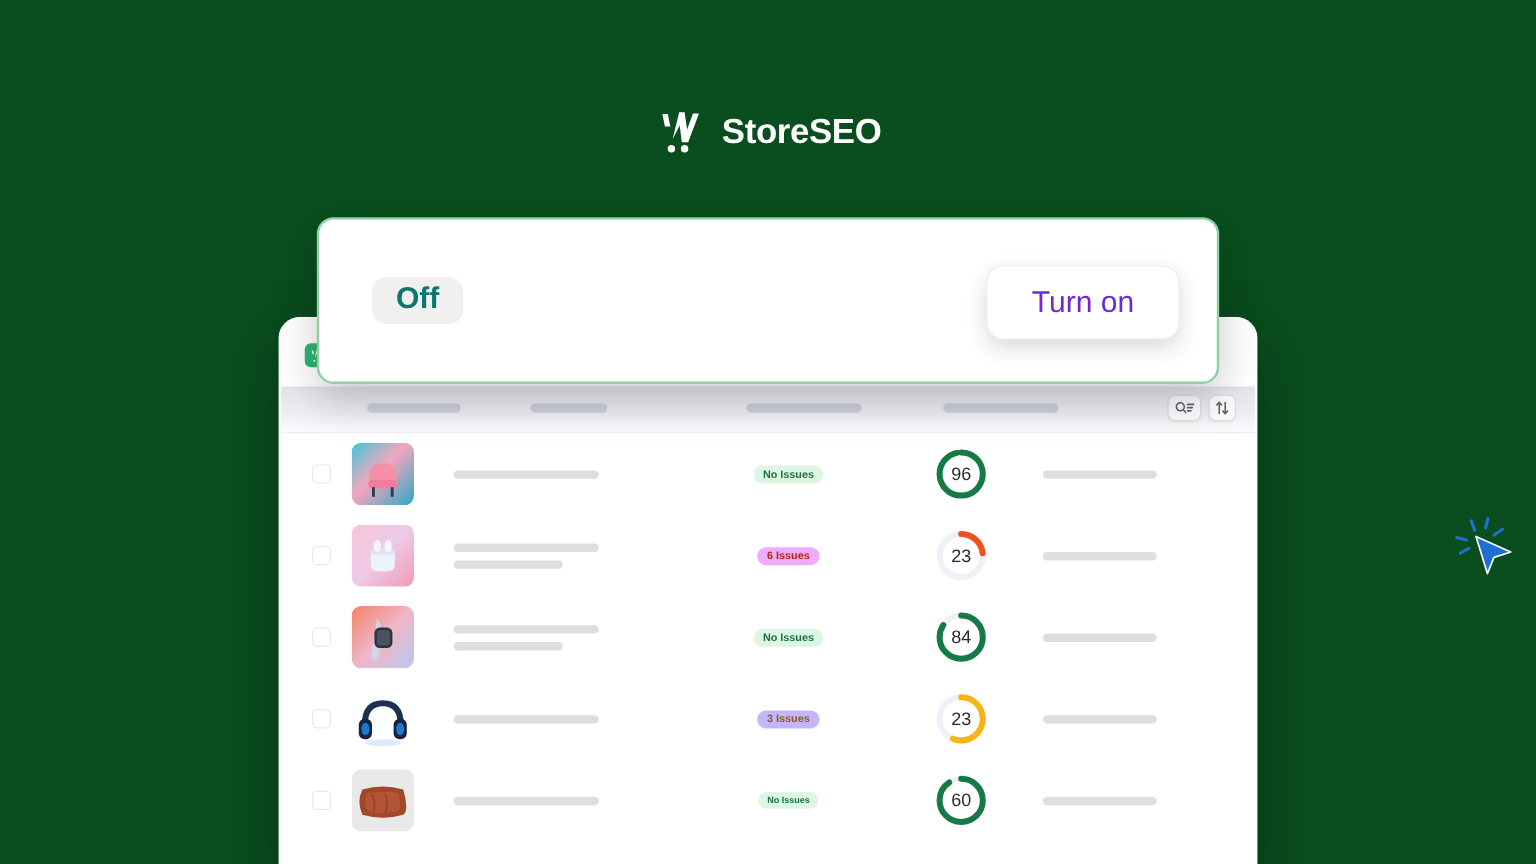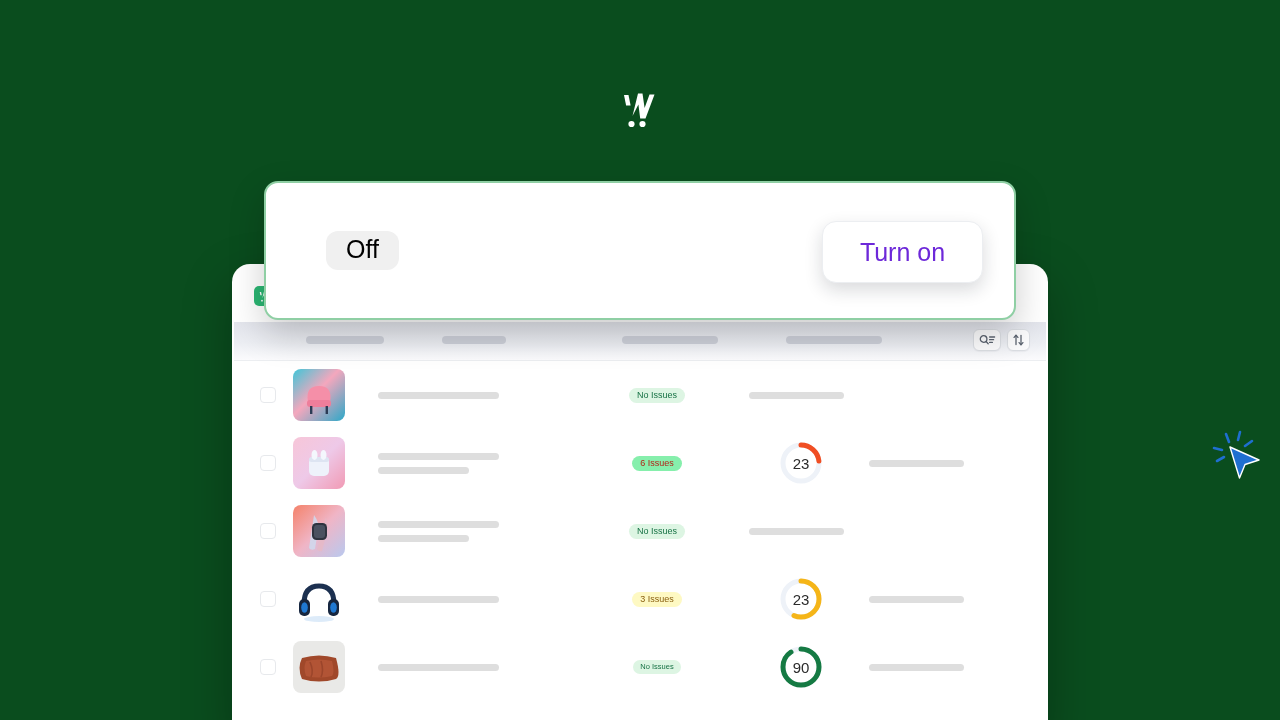--- a/index.html
+++ b/index.html
@@ -147,29 +147,29 @@
   .sk.short { width: 91px; }
 
   .issuecol {
     width: 168px;
     flex: none;
     display: flex;
     justify-content: center;
   }
   .badge {
     font-size: 9px;
-    font-weight: normal;
+    font-weight: bold;
     padding: 3px 8px;
     border-radius: 9px;
     line-height: 1;
     white-space: nowrap;
   }
   .badge.ok   { background: #ddf5e3; color: #177245; }
-  .badge.err  { background: #86efac; color: #b42318; }
-  .badge.warn { background: #fef9c3; color: #8a6010; }
+  .badge.err  { background: #f0abfc; color: #b42318; }
+  .badge.warn { background: #c4b5fd; color: #8a6010; }
   .badge.small { font-size: 7.5px; padding: 3px 7px; }
 
   .scorecol {
     width: 120px;
     flex: none;
     display: flex;
     justify-content: center;
   }
   .donut { position: relative; width: 44px; height: 44px; }
   .donut svg { display: block; transform: rotate(-90deg); }
@@ -201,25 +201,25 @@
     align-items: center;
     padding-left: 36px;
   }
   .banner-title {
     font-size: 27px;
     font-weight: bold;
     color: #0c5c22;
     letter-spacing: -0.2px;
   }
   .off-pill {
-    margin-left: 24px;
+    margin-left: 8px;
     background: #f0f0f0;
-    color: #000000;
+    color: #0f766e;
     font-size: 25px;
-    font-weight: normal;
+    font-weight: bold;
     padding: 6px 20px 8px;
     border-radius: 12px;
     line-height: 1;
   }
   .turn-on {
     position: absolute;
     left: 556px;
     top: 38px;
     width: 161px;
     height: 62px;
@@ -248,20 +248,21 @@
 </head>
 <body>
 
 <div class="brand">
   <svg class="brand-mark" viewBox="0 0 44 44">
     <path d="M6 7 L10.5 7 L12.6 17.5 L8.1 17.5 Z" fill="#ffffff"></path>
     <path d="M14.5 28 L20 5.5 L24.5 5.5 L26.6 20 L31.5 6.5 L36.5 6.5 L27.5 30.5 L22.2 30.5 L20.4 16.5 Z" fill="#ffffff"></path>
     <circle cx="13.5" cy="36" r="3.1" fill="#ffffff"></circle>
     <circle cx="24.5" cy="36" r="3.1" fill="#ffffff"></circle>
   </svg>
+  <div class="brand-name">StoreSEO</div>
 </div>
 
 <div class="app-window">
 
   <div class="app-logo-chip">
     <svg viewBox="0 0 44 44">
       <path d="M6 7 L10.5 7 L12.6 17.5 L8.1 17.5 Z" fill="#ffffff"></path>
       <path d="M14.5 28 L20 5.5 L24.5 5.5 L26.6 20 L31.5 6.5 L36.5 6.5 L27.5 30.5 L22.2 30.5 L20.4 16.5 Z" fill="#ffffff"></path>
       <circle cx="13.5" cy="36" r="3.1" fill="#ffffff"></circle>
       <circle cx="24.5" cy="36" r="3.1" fill="#ffffff"></circle>
@@ -314,20 +315,29 @@
           <rect x="17" y="37" width="2.4" height="8" fill="#2b3b55"></rect>
           <rect x="32.6" y="37" width="2.4" height="8" fill="#2b3b55"></rect>
         </svg>
       </div>
       <div class="titlecol">
         <div class="sk long"></div>
       </div>
       <div class="issuecol">
         <span class="badge ok">No Issues</span>
       </div>
+      <div class="scorecol">
+        <div class="donut">
+          <svg width="44" height="44" viewBox="0 0 44 44">
+            <circle cx="22" cy="22" r="18" fill="none" stroke="#eef2f8" stroke-width="5"></circle>
+            <circle class="arc" cx="22" cy="22" r="18" fill="none" stroke="#157a43" stroke-width="5" stroke-linecap="round" stroke-dasharray="113.10" stroke-dashoffset="4.52"></circle>
+          </svg>
+          <div class="val">96</div>
+        </div>
+      </div>
       <div class="lastcol">
         <div class="sk"></div>
       </div>
     </div>
 
     <div class="row">
       <div class="chk"></div>
       <div class="thumb">
         <svg viewBox="0 0 52 52">
           <defs>
@@ -383,20 +393,29 @@
           <rect x="21" y="20" width="11" height="13" rx="3" fill="#4a5160"></rect>
         </svg>
       </div>
       <div class="titlecol">
         <div class="sk long"></div>
         <div class="sk short"></div>
       </div>
       <div class="issuecol">
         <span class="badge ok">No Issues</span>
       </div>
+      <div class="scorecol">
+        <div class="donut">
+          <svg width="44" height="44" viewBox="0 0 44 44">
+            <circle cx="22" cy="22" r="18" fill="none" stroke="#eef2f8" stroke-width="5"></circle>
+            <circle class="arc" cx="22" cy="22" r="18" fill="none" stroke="#157a43" stroke-width="5" stroke-linecap="round" stroke-dasharray="113.10" stroke-dashoffset="18.10"></circle>
+          </svg>
+          <div class="val">84</div>
+        </div>
+      </div>
       <div class="lastcol">
         <div class="sk"></div>
       </div>
     </div>
 
     <div class="row">
       <div class="chk"></div>
       <div class="thumb">
         <svg viewBox="0 0 52 52">
           <rect width="52" height="52" fill="#ffffff"></rect>
@@ -444,21 +463,21 @@
       </div>
       <div class="issuecol">
         <span class="badge ok small">No Issues</span>
       </div>
       <div class="scorecol">
         <div class="donut">
           <svg width="44" height="44" viewBox="0 0 44 44">
             <circle cx="22" cy="22" r="18" fill="none" stroke="#eef2f8" stroke-width="5"></circle>
             <circle class="arc" cx="22" cy="22" r="18" fill="none" stroke="#157a43" stroke-width="5" stroke-linecap="round" stroke-dasharray="113.10" stroke-dashoffset="11.31"></circle>
           </svg>
-          <div class="val">90</div>
+          <div class="val">60</div>
         </div>
       </div>
       <div class="lastcol">
         <div class="sk"></div>
       </div>
     </div>
 
   </div>
 </div>
 

